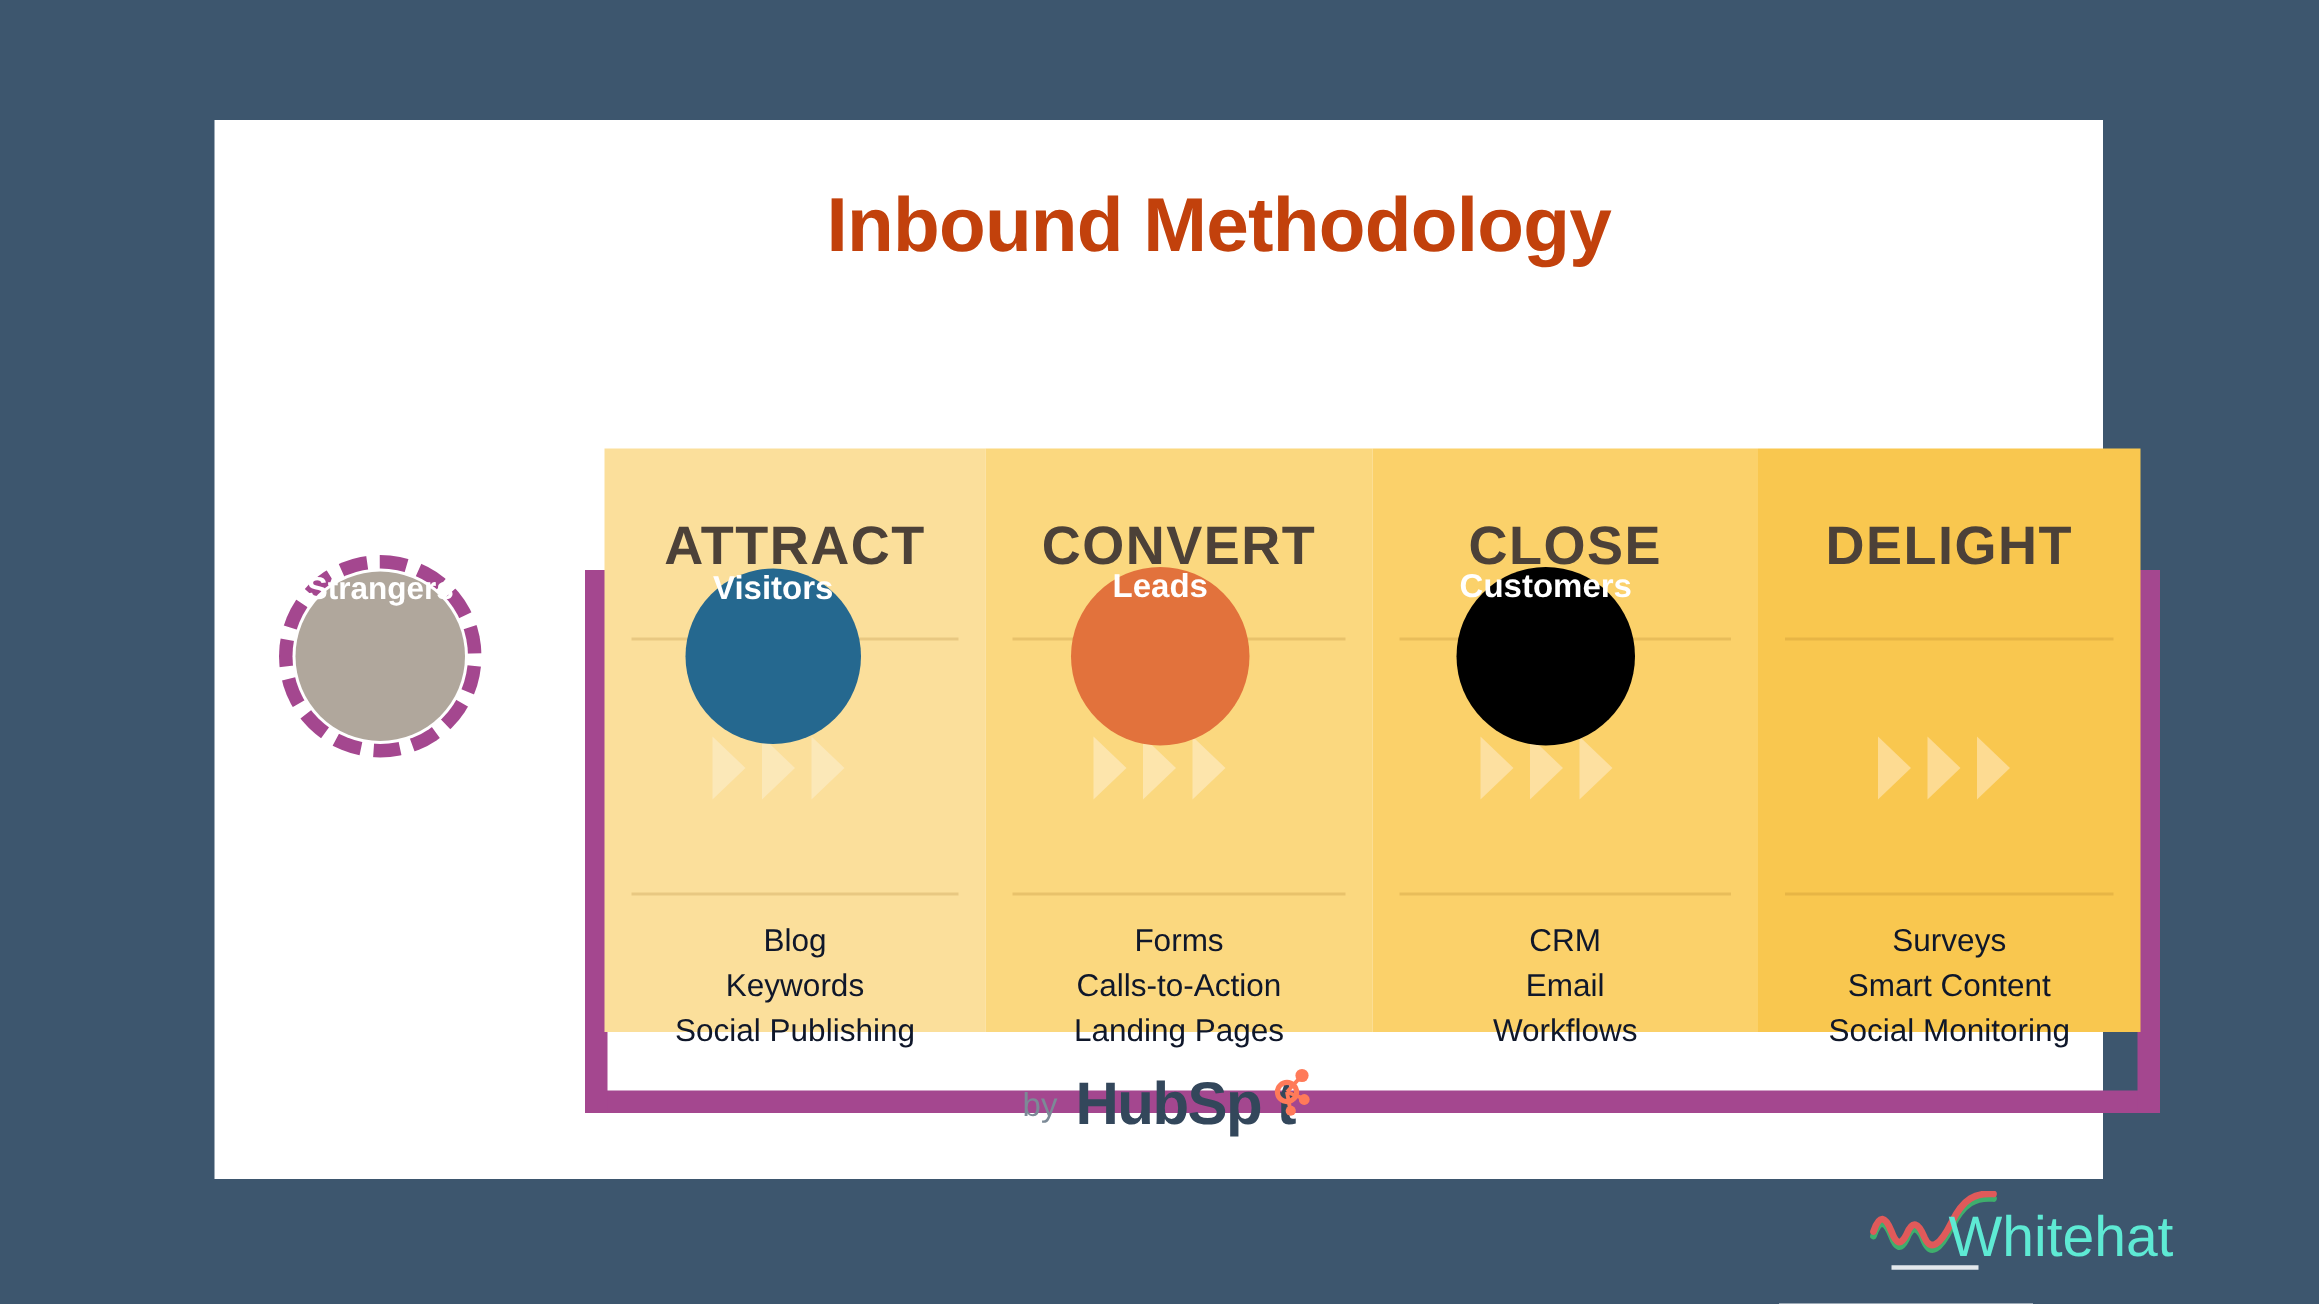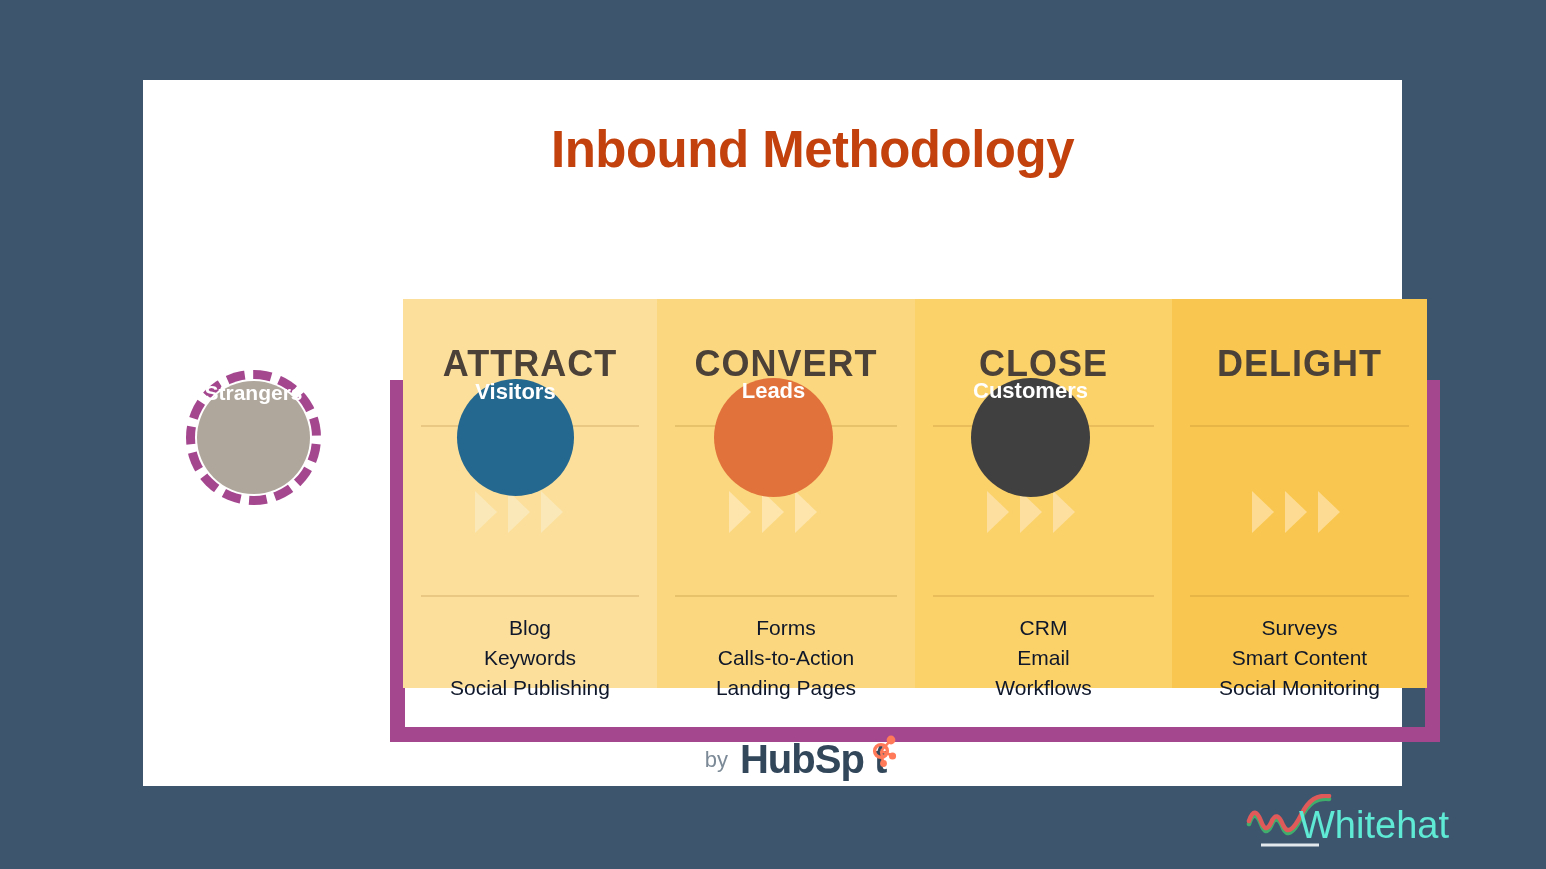--- a/index.html
+++ b/index.html
@@ -144,21 +144,21 @@
   #persona-visitors {
     left: 457px; top: 379px; width: 117px; height: 117px;
     background: #25688f; font-size: 22px;
   }
   #persona-leads {
     left: 714px; top: 378px; width: 119px; height: 119px;
     background: #e2723c; font-size: 22px;
   }
   #persona-customers {
     left: 971px; top: 378px; width: 119px; height: 119px;
-    background: #404040; font-size: 22px;
+    background: #000000; font-size: 22px;
   }
   #persona-promoters {
     left: 1233px; top: 376px; width: 122px; height: 122px;
     background: #a4478f; font-size: 22px;
   }
 
   
   .arrows {
     position: absolute;
     display: flex;
@@ -172,27 +172,26 @@
     border-bottom: 21px solid transparent;
     border-left: 22px solid #fbe8b8;
   }
   .stage-col.c1 .chev { border-left-color: #fde5ac; }
   .stage-col.c2 .chev { border-left-color: #fde0a0; }
   .stage-col.c3 .chev { border-left-color: #fddb92; }
 
   
   #hubspot-credit {
     position: absolute;
-    left: 0; top: 657px;
+    left: 0; top: 634px;
     width: 100%;
     display: flex;
     align-items: center;
     justify-content: center;
     gap: 12px;
-    padding-left: 23px;
   }
   #by-label {
     font-size: 22px;
     color: #7c8a97;
   }
   #hubspot-logo-text {
     font-size: 40px;
     font-weight: bold;
     color: #33475b;
     letter-spacing: -1px;

